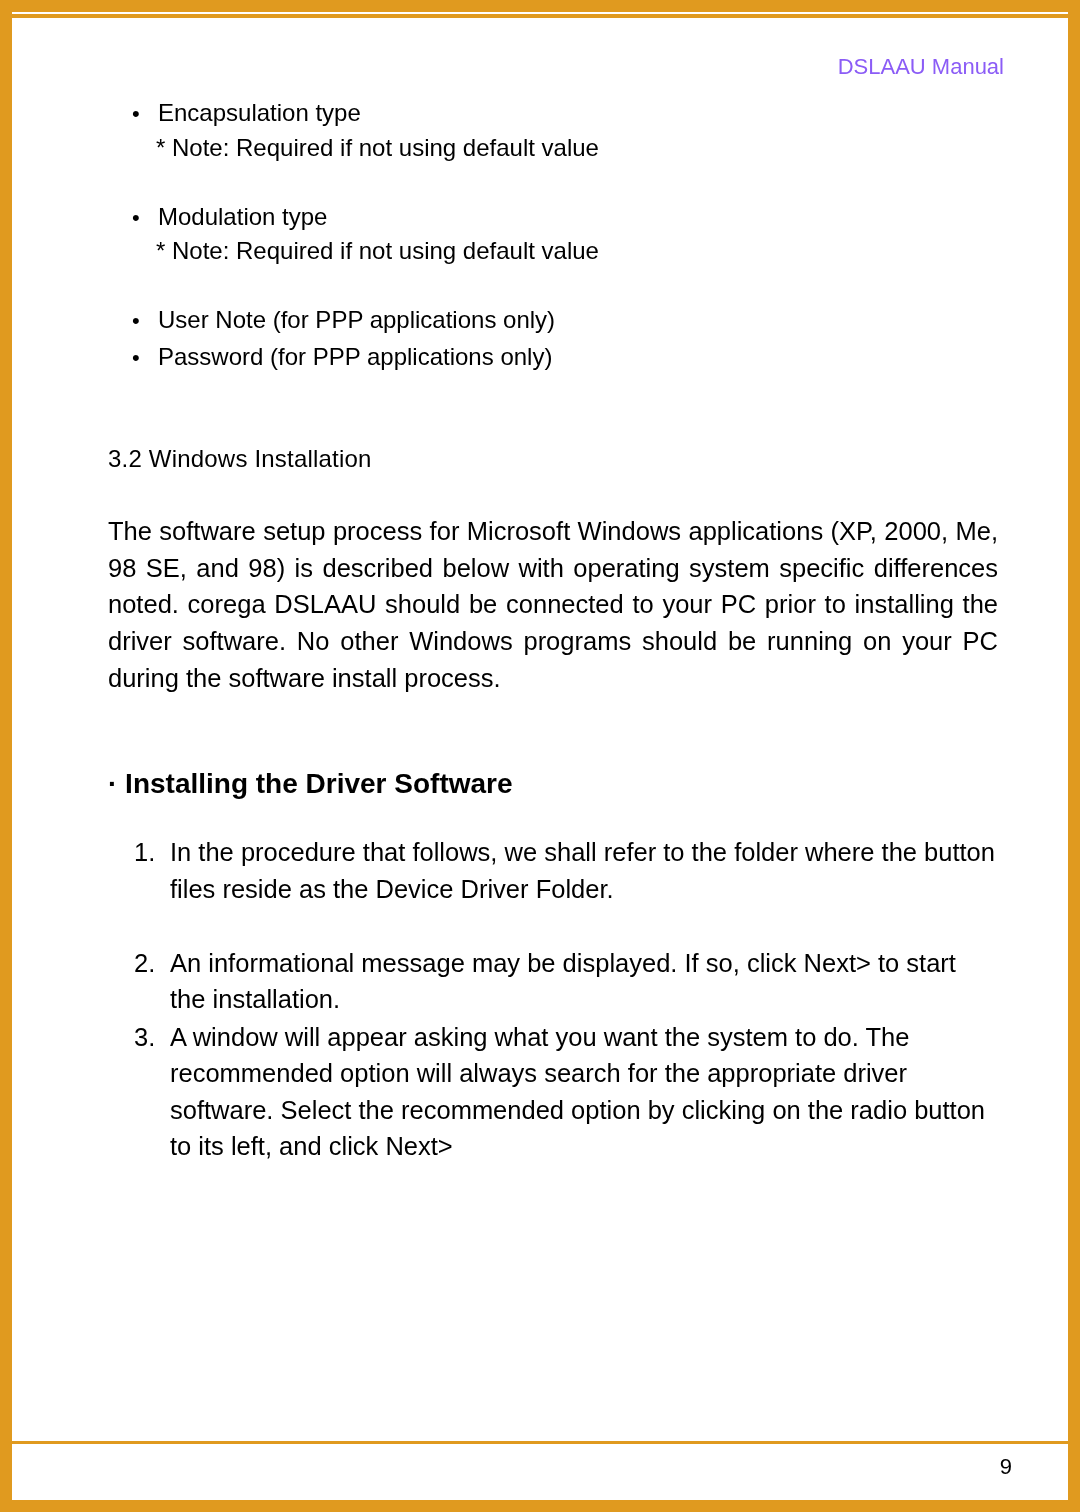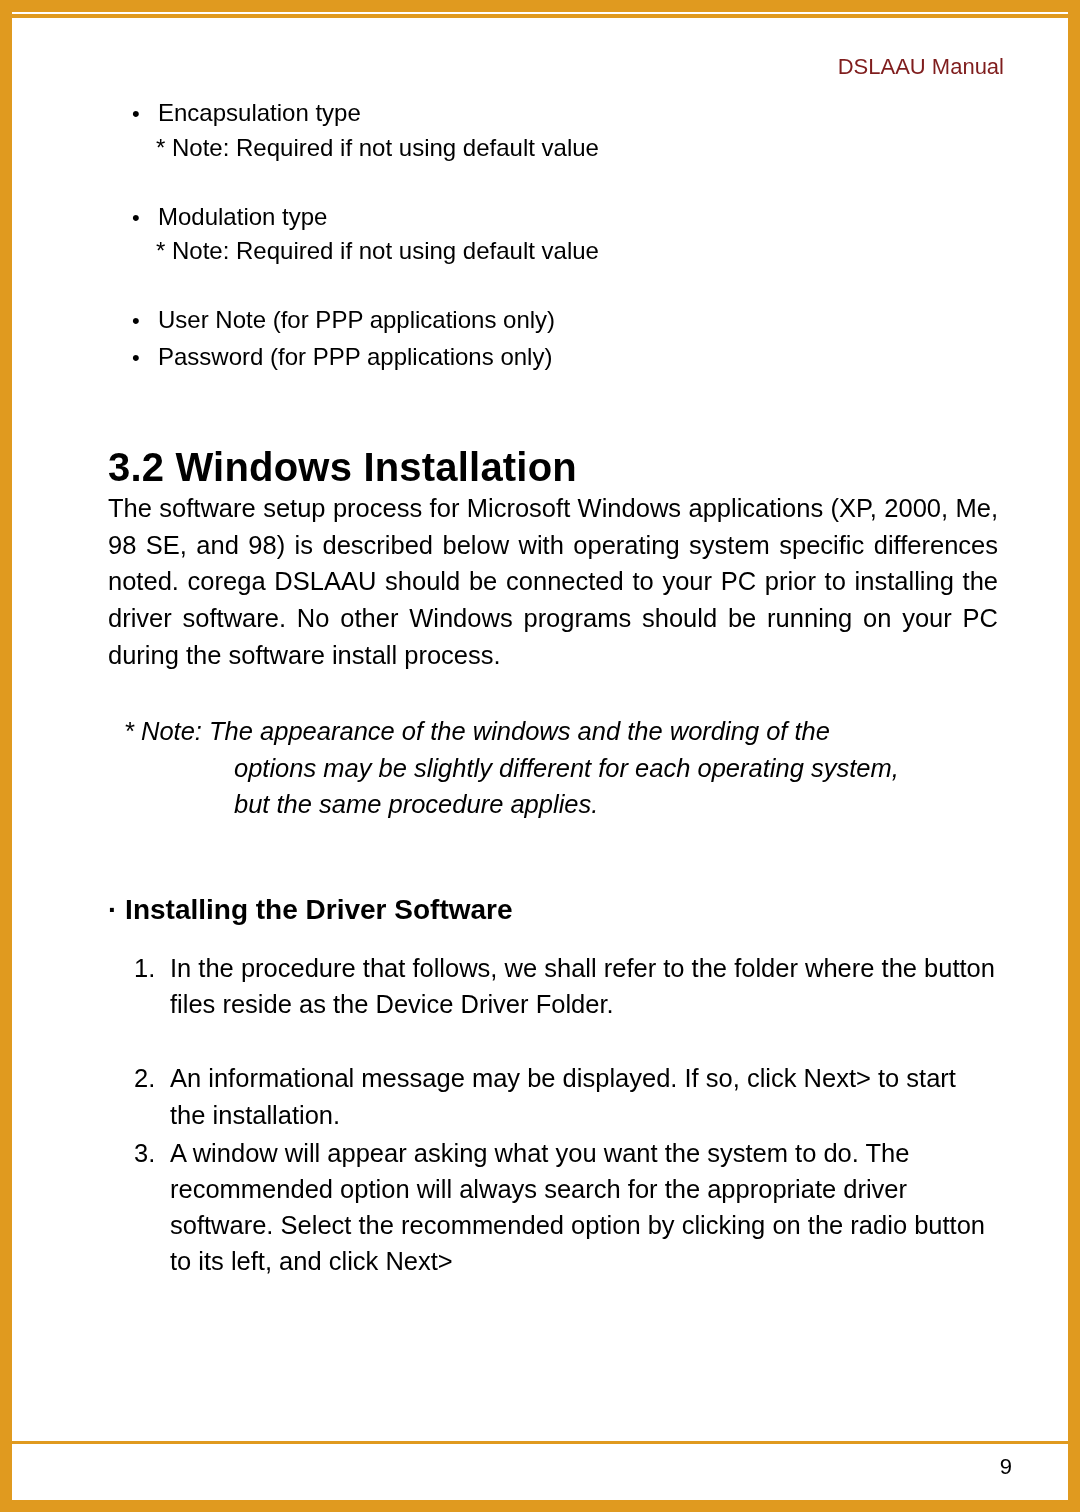--- a/index.html
+++ b/index.html
@@ -26,21 +26,21 @@
     position: absolute;
     top: -6px; left: 0; right: 0;
     height: 2px;
     background: #fff;
   }
   .header {
     position: absolute;
     top: 36px;
     right: 64px;
     font-size: 22px;
-    color: #7f1d1d;
+    color: #8b5cf6;
   }
   .content {
     position: absolute;
     top: 78px;
     left: 96px;
     right: 70px;
     bottom: 80px;
   }
   .bullet-block { margin-left: 24px; }
   .bullet-row {
@@ -57,23 +57,24 @@
     padding-top: 2px;
   }
   .note-line {
     font-size: 24px;
     margin-left: 24px;
     line-height: 1.45;
   }
   .gap-s { height: 34px; }
   .gap-xs { height: 2px; }
   h2.section {
-    font-size: 40px;
-    font-weight: 700;
+    font-size: 24px;
+    font-weight: 400;
     margin-top: 70px;
+    margin-bottom: 40px;
     letter-spacing: 0.2px;
   }
   .para {
     font-size: 25.5px;
     line-height: 1.44;
     text-align: justify;
     text-justify: inter-word;
   }
   .big-note {
     margin-top: 40px;
@@ -88,21 +89,21 @@
   .big-note .rest {
     font-style: italic;
     font-size: 25.5px;
     line-height: 1.42;
     padding-left: 110px;
   }
   h3.sub {
     font-size: 28px;
     font-weight: 800;
     margin-top: 72px;
-    margin-bottom: 24px;
+    margin-bottom: 34px;
   }
   h3.sub .lead-dot { font-weight: 800; }
   ol.steps {
     list-style: none;
     margin-left: 26px;
     font-size: 25.5px;
     line-height: 1.42;
   }
   ol.steps li {
     display: flex;
@@ -161,25 +162,20 @@
         <div class="bullet-row">
           <span class="dot">•</span>
           <span>Password (for PPP applications only)</span>
         </div>
       </div>
 
       <h2 class="section">3.2 Windows Installation</h2>
 
       <p class="para">The software setup process for Microsoft Windows applications (XP, 2000, Me, 98 SE, and 98) is described below with operating system specific differences noted. corega DSLAAU should be connected to your PC prior to installing the driver software. No other Windows programs should be running on your PC during the software install process.</p>
 
-      <div class="big-note">
-        <div class="first">* Note: The appearance of the windows and the wording of the</div>
-        <div class="rest">options may be slightly different for each operating system,</div>
-        <div class="rest">but the same procedure applies.</div>
-      </div>
 
       <h3 class="sub">
         <span class="lead-dot">· Installing the Driver Software</span>
       </h3>
 
       <ol class="steps">
         <li class="spaced">
           <span class="num">1.</span>
           <span class="txt">In the procedure that follows, we shall refer to the folder where the button files reside as the Device Driver Folder.</span>
         </li>

